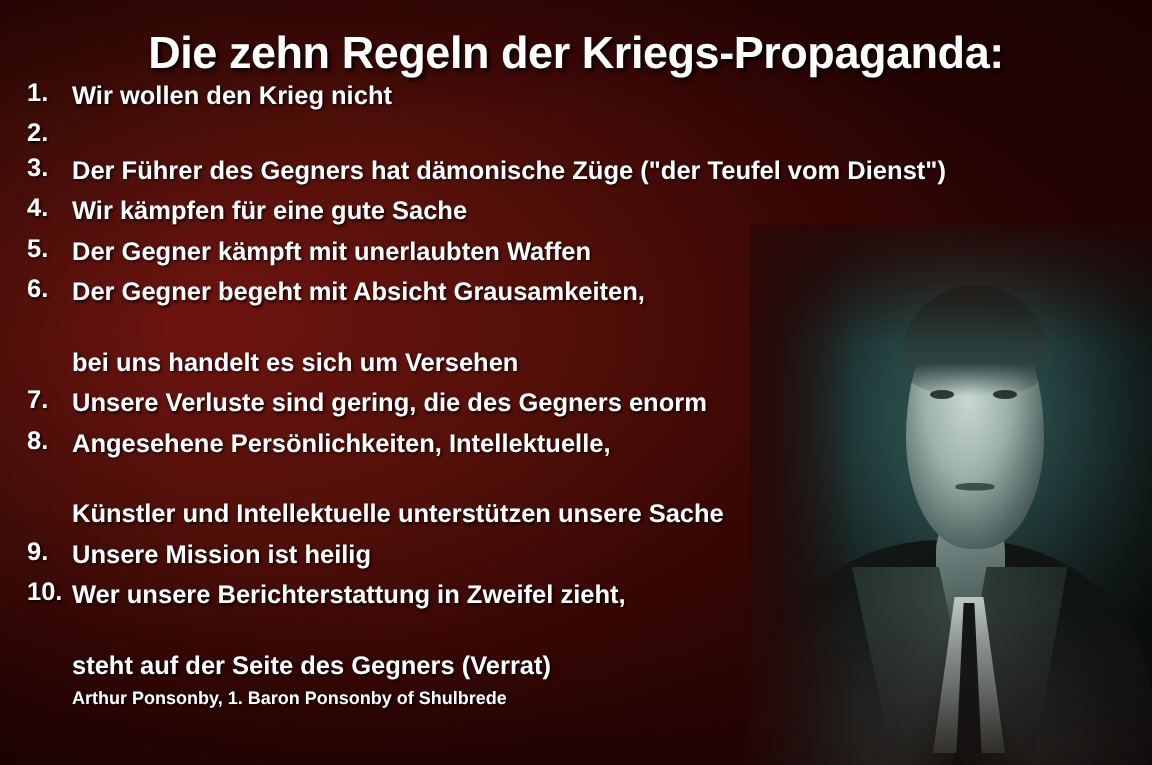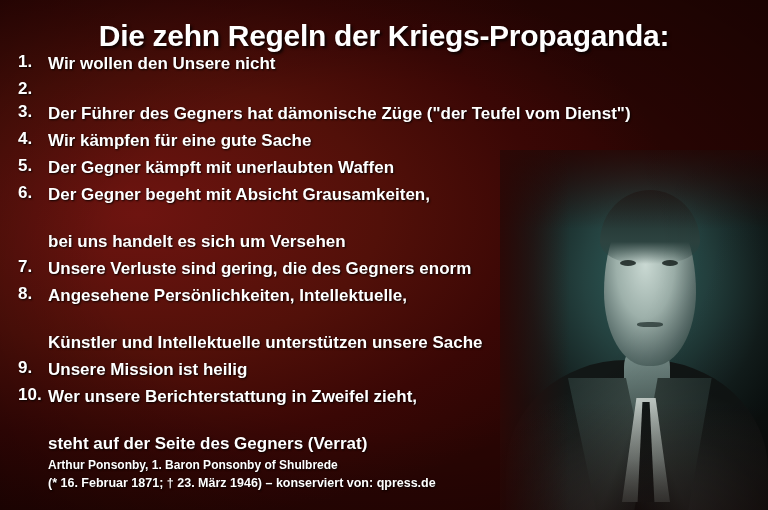--- a/index.html
+++ b/index.html
@@ -240,21 +240,21 @@
   <div id="bg-vignette"></div>
 
   <div id="content">
     <div id="title">Die zehn Regeln der Kriegs-Propaganda:</div>
 
     <div id="rules">
 
       <div class="rule">
         <div class="num">1.</div>
         <div class="body">
-          <span>Wir wollen den Unsere nicht</span>
+          <span>Wir wollen den Krieg nicht</span>
         </div>
       </div>
 
       <div class="rule">
         <div class="num">2.</div>
       </div>
 
       <div class="rule">
         <div class="num">3.</div>
         <div class="body">
@@ -311,16 +311,15 @@
         <div class="body">
           <span>Wer unsere Berichterstattung in Zweifel zieht,</span>
           <span class="line2">steht auf der Seite des Gegners (Verrat)</span>
         </div>
       </div>
 
     </div>
 
     <div id="credit">
       <div class="c1">Arthur Ponsonby, 1. Baron Ponsonby of Shulbrede</div>
-      <div class="c2">(* 16. Februar 1871; † 23. März 1946) – konserviert von: qpress.de</div>
     </div>
   </div>
 </div>
 
 </body></html>

